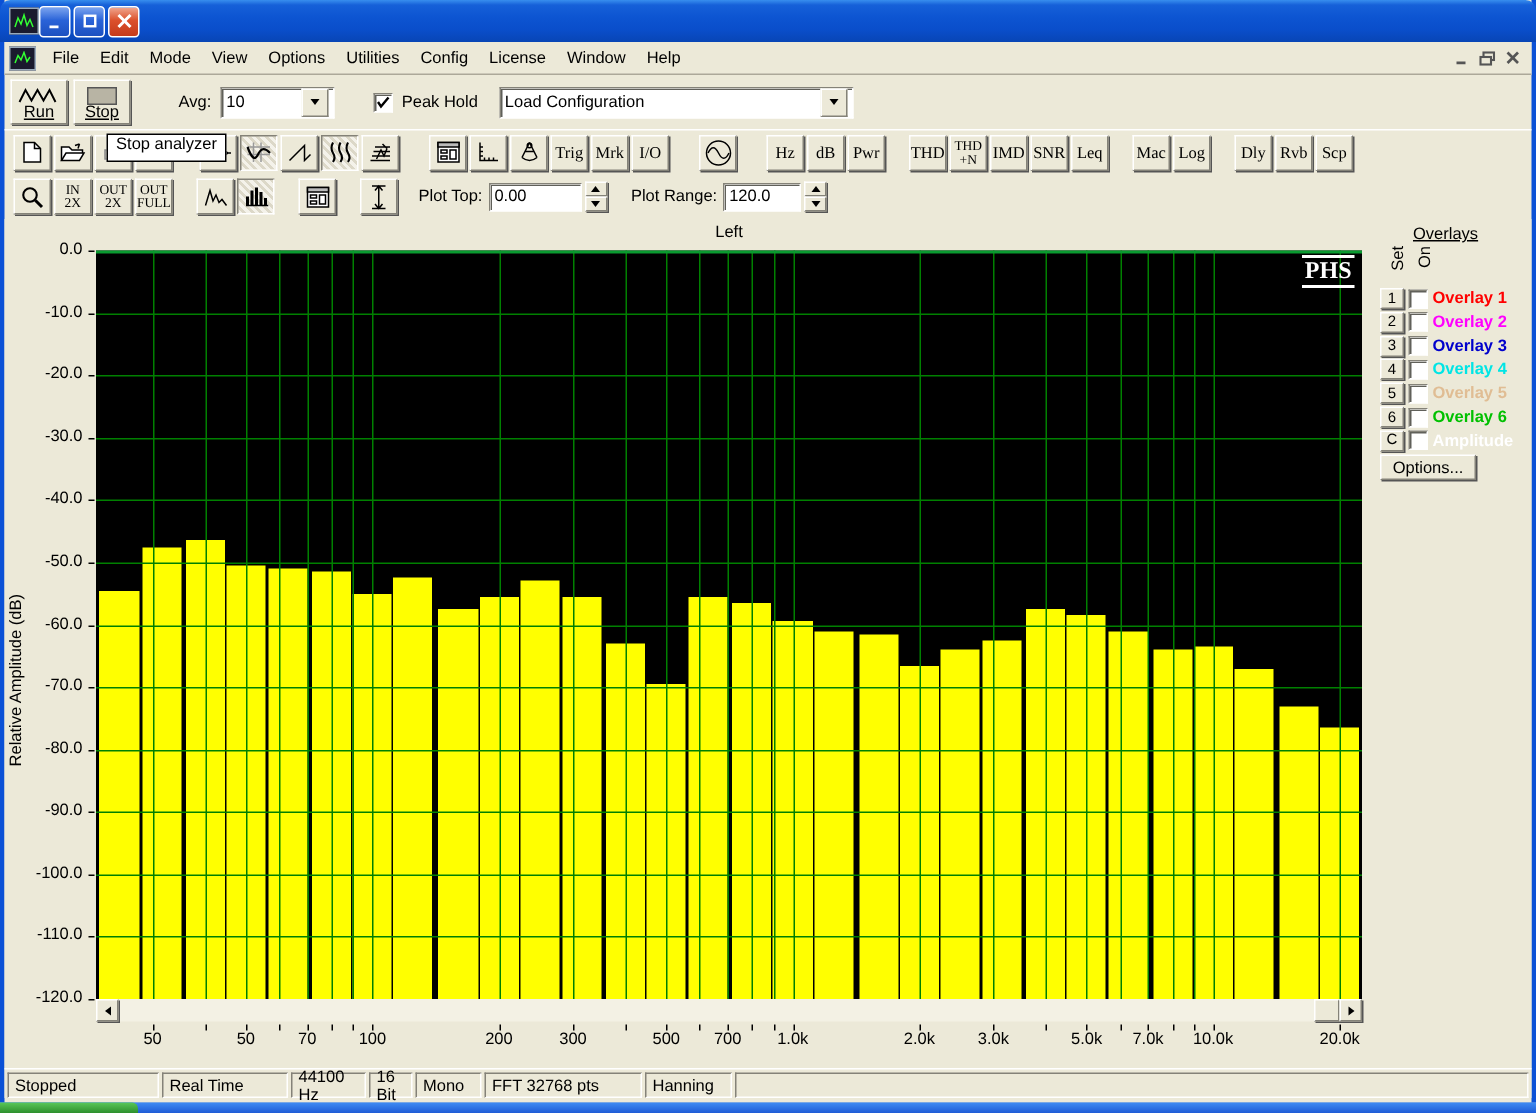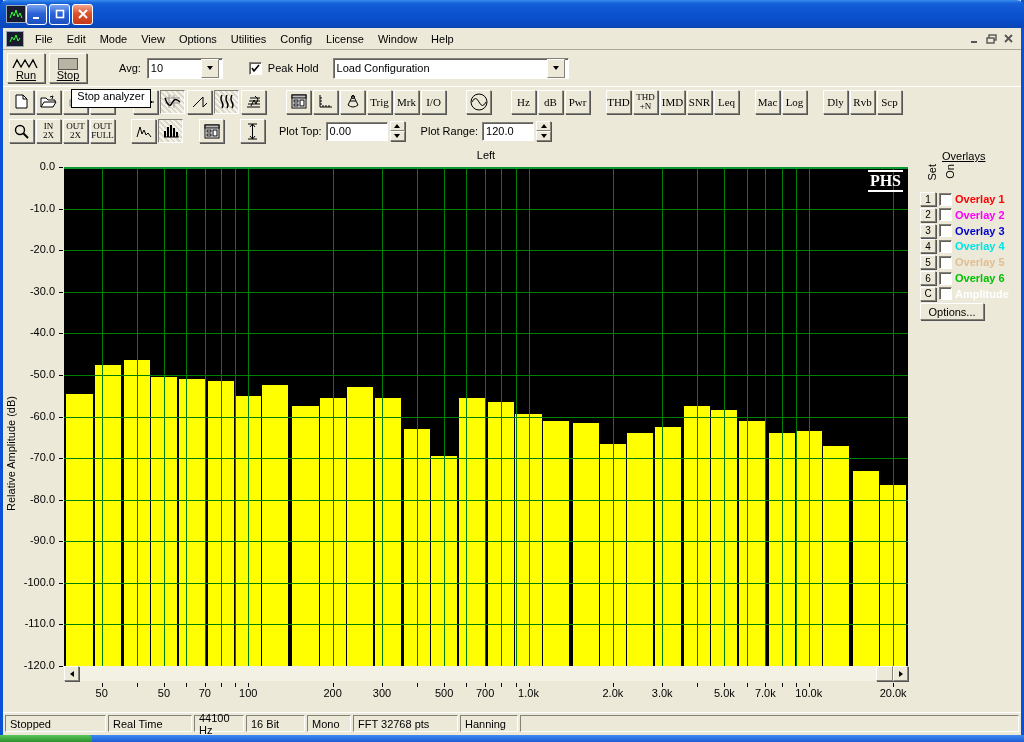--- a/index.html
+++ b/index.html
@@ -601,21 +601,21 @@
       <div class="btn3d optbtn">
           <span>Options...</span>
         </div>
     </div>
   </div>
 
   <div class="statusbar">
     <div class="spanel" style="width:101px;">Stopped</div>
     <div class="spanel" style="width:84px;">Real Time</div>
     <div class="spanel" style="width:50px;">44100 Hz</div>
-    <div class="spanel" style="width:59px;">16 Bit</div>
+    <div class="spanel" style="width:29px;">16 Bit</div>
     <div class="spanel" style="width:44px;">Mono</div>
     <div class="spanel" style="width:105px;">FFT 32768 pts</div>
     <div class="spanel" style="width:58px;">Hanning</div>
     <div class="spanel" style="flex:1;"></div>
   </div>
 </div>
 
 <div class="taskbar">
   <div class="startfrag"></div>
 </div>

